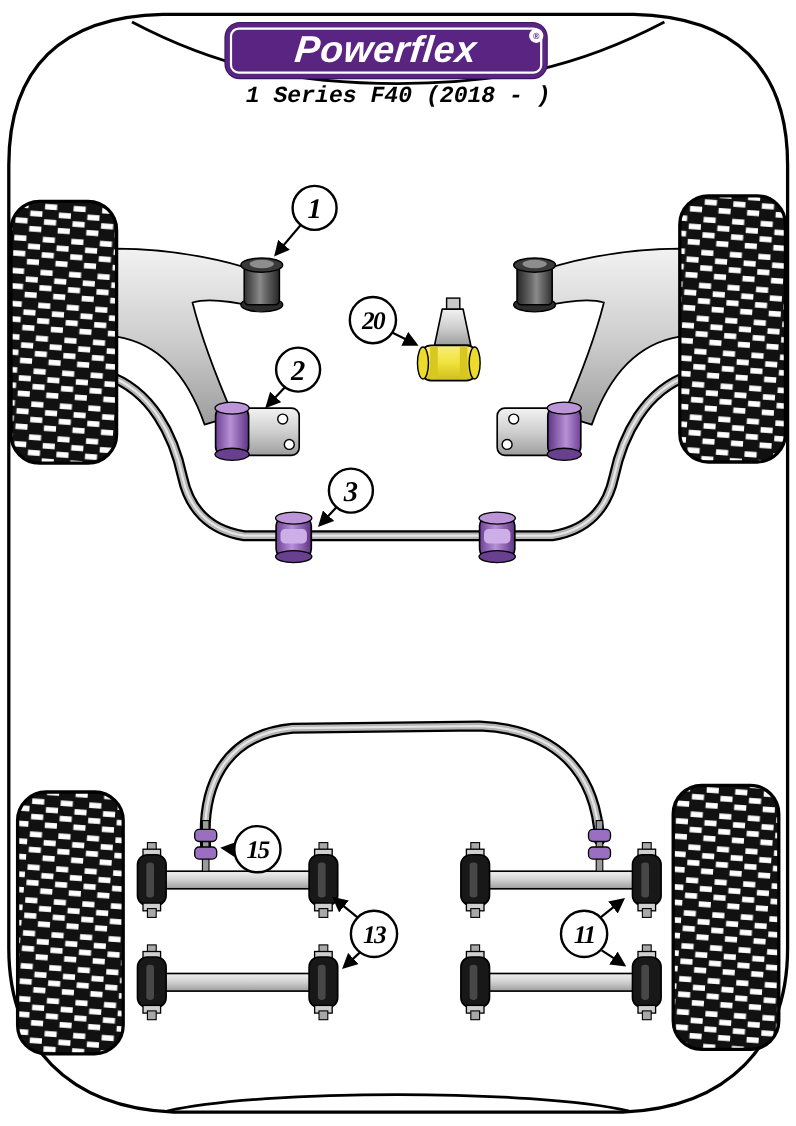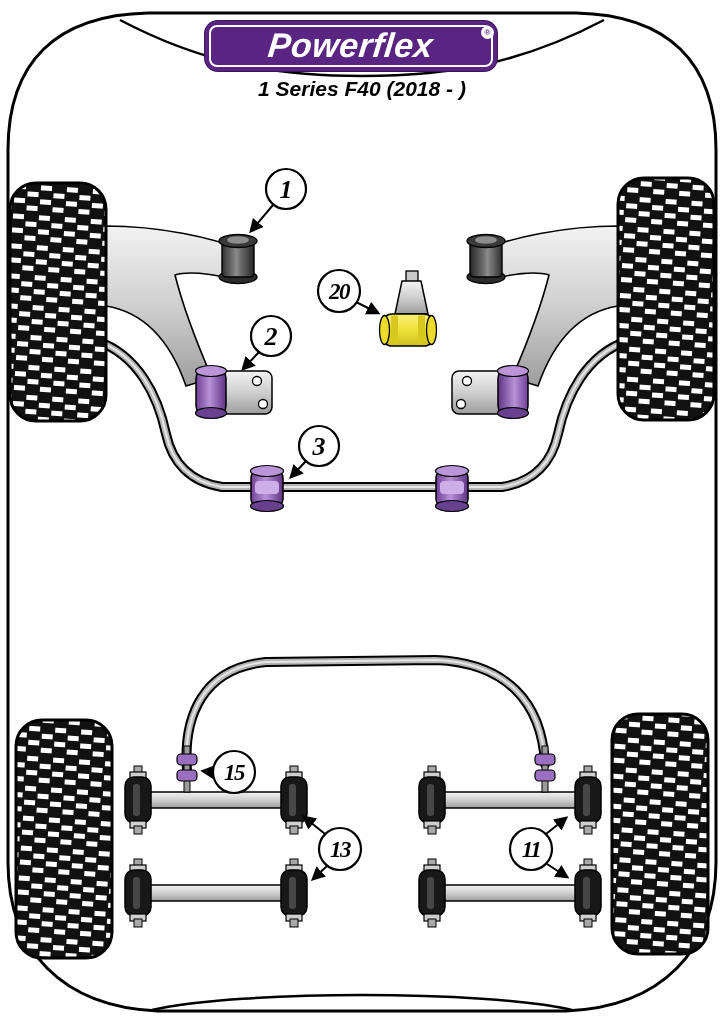--- a/index.html
+++ b/index.html
@@ -12,21 +12,21 @@
         background:#5a2482;border-radius:13px;box-shadow:0 0 0 1px #3c1560;}
   .logo-inner{position:absolute;inset:4px;border:2px solid #ffffff;border-radius:8px;
         display:flex;align-items:center;justify-content:center;}
   .logo-text{color:#ffffff;font-style:italic;font-weight:bold;font-size:34px;
         letter-spacing:0.5px;transform:skewX(-6deg);padding-bottom:2px;
         font-family:"Liberation Sans",sans-serif;}
   .logo-reg{position:absolute;right:3px;top:5px;width:13px;height:13px;background:#ffffff;
         border-radius:50%;color:#5a2482;font-size:8px;line-height:13px;font-weight:bold;
         text-align:center;}
   .subtitle{position:absolute;left:0;top:77px;width:100%;text-align:center;
-        font-style:italic;font-weight:bold;font-size:21px;color:#000;}
+        font-style:italic;font-weight:bold;font-size:21px;color:#000;font-family:Liberation Mono, monospace;}
 
   
   .callout-line{stroke:#000;stroke-width:2;fill:none;marker-end:url(#arrowHead);}
   .callout-circle{fill:#fff;stroke:#000;stroke-width:2.2;}
   .callout-num{font-family:"Liberation Serif",serif;font-style:italic;font-weight:bold;
         font-size:26px;text-anchor:middle;fill:#000;}
   .callout-num.two{font-size:23px;letter-spacing:-1.5px;}
 
   
   .tube-o{fill:none;stroke:#000;stroke-width:10;stroke-linecap:round;}

